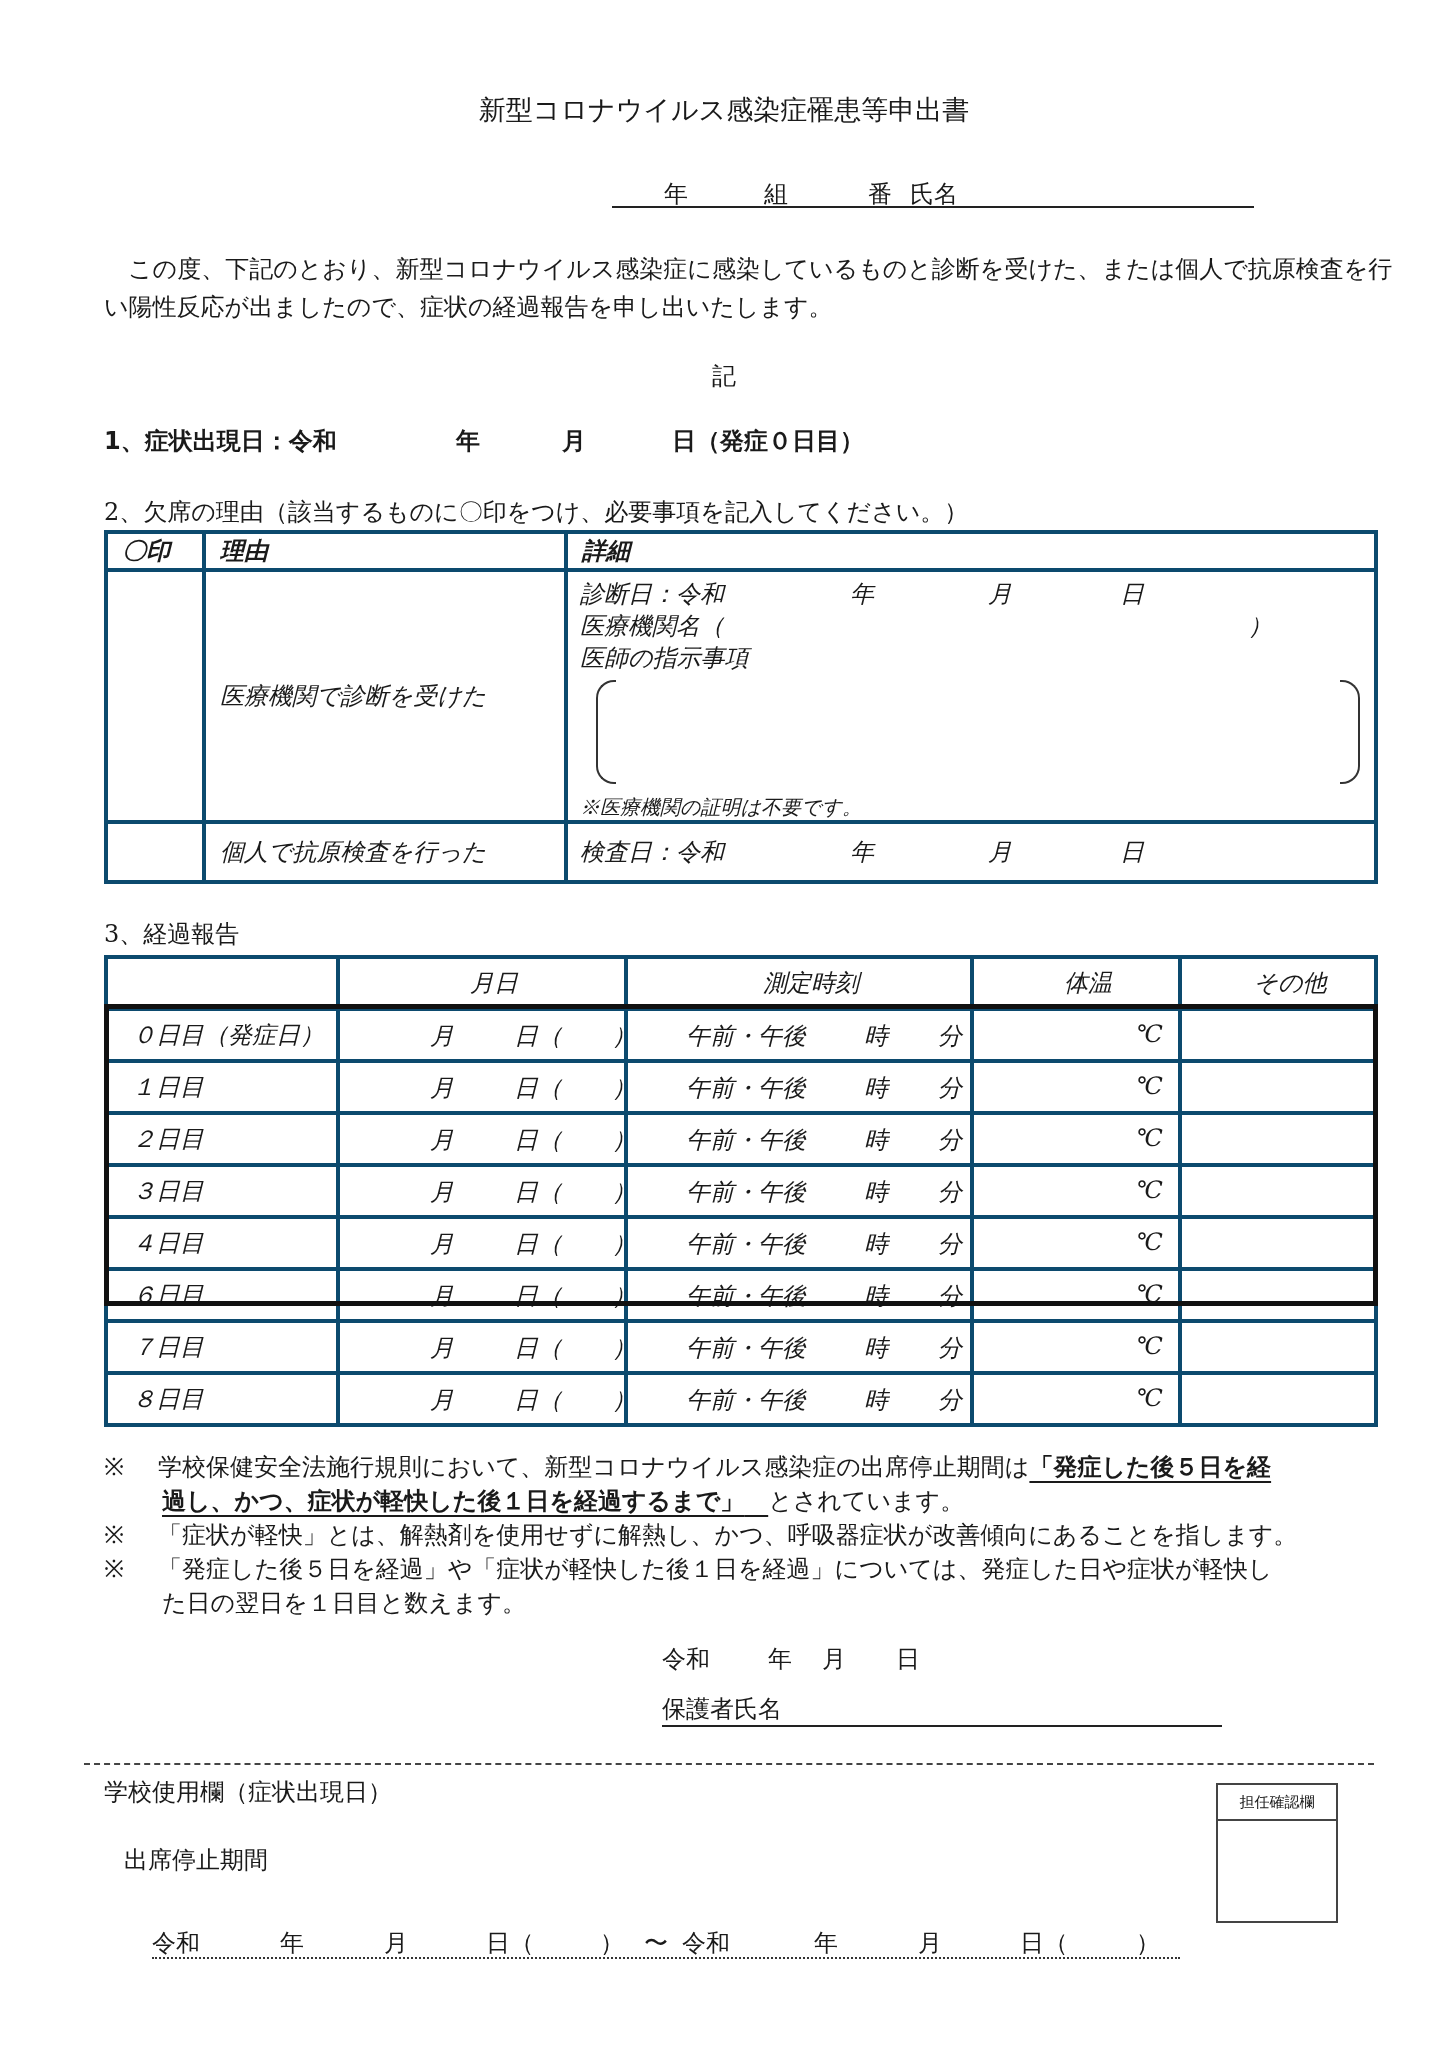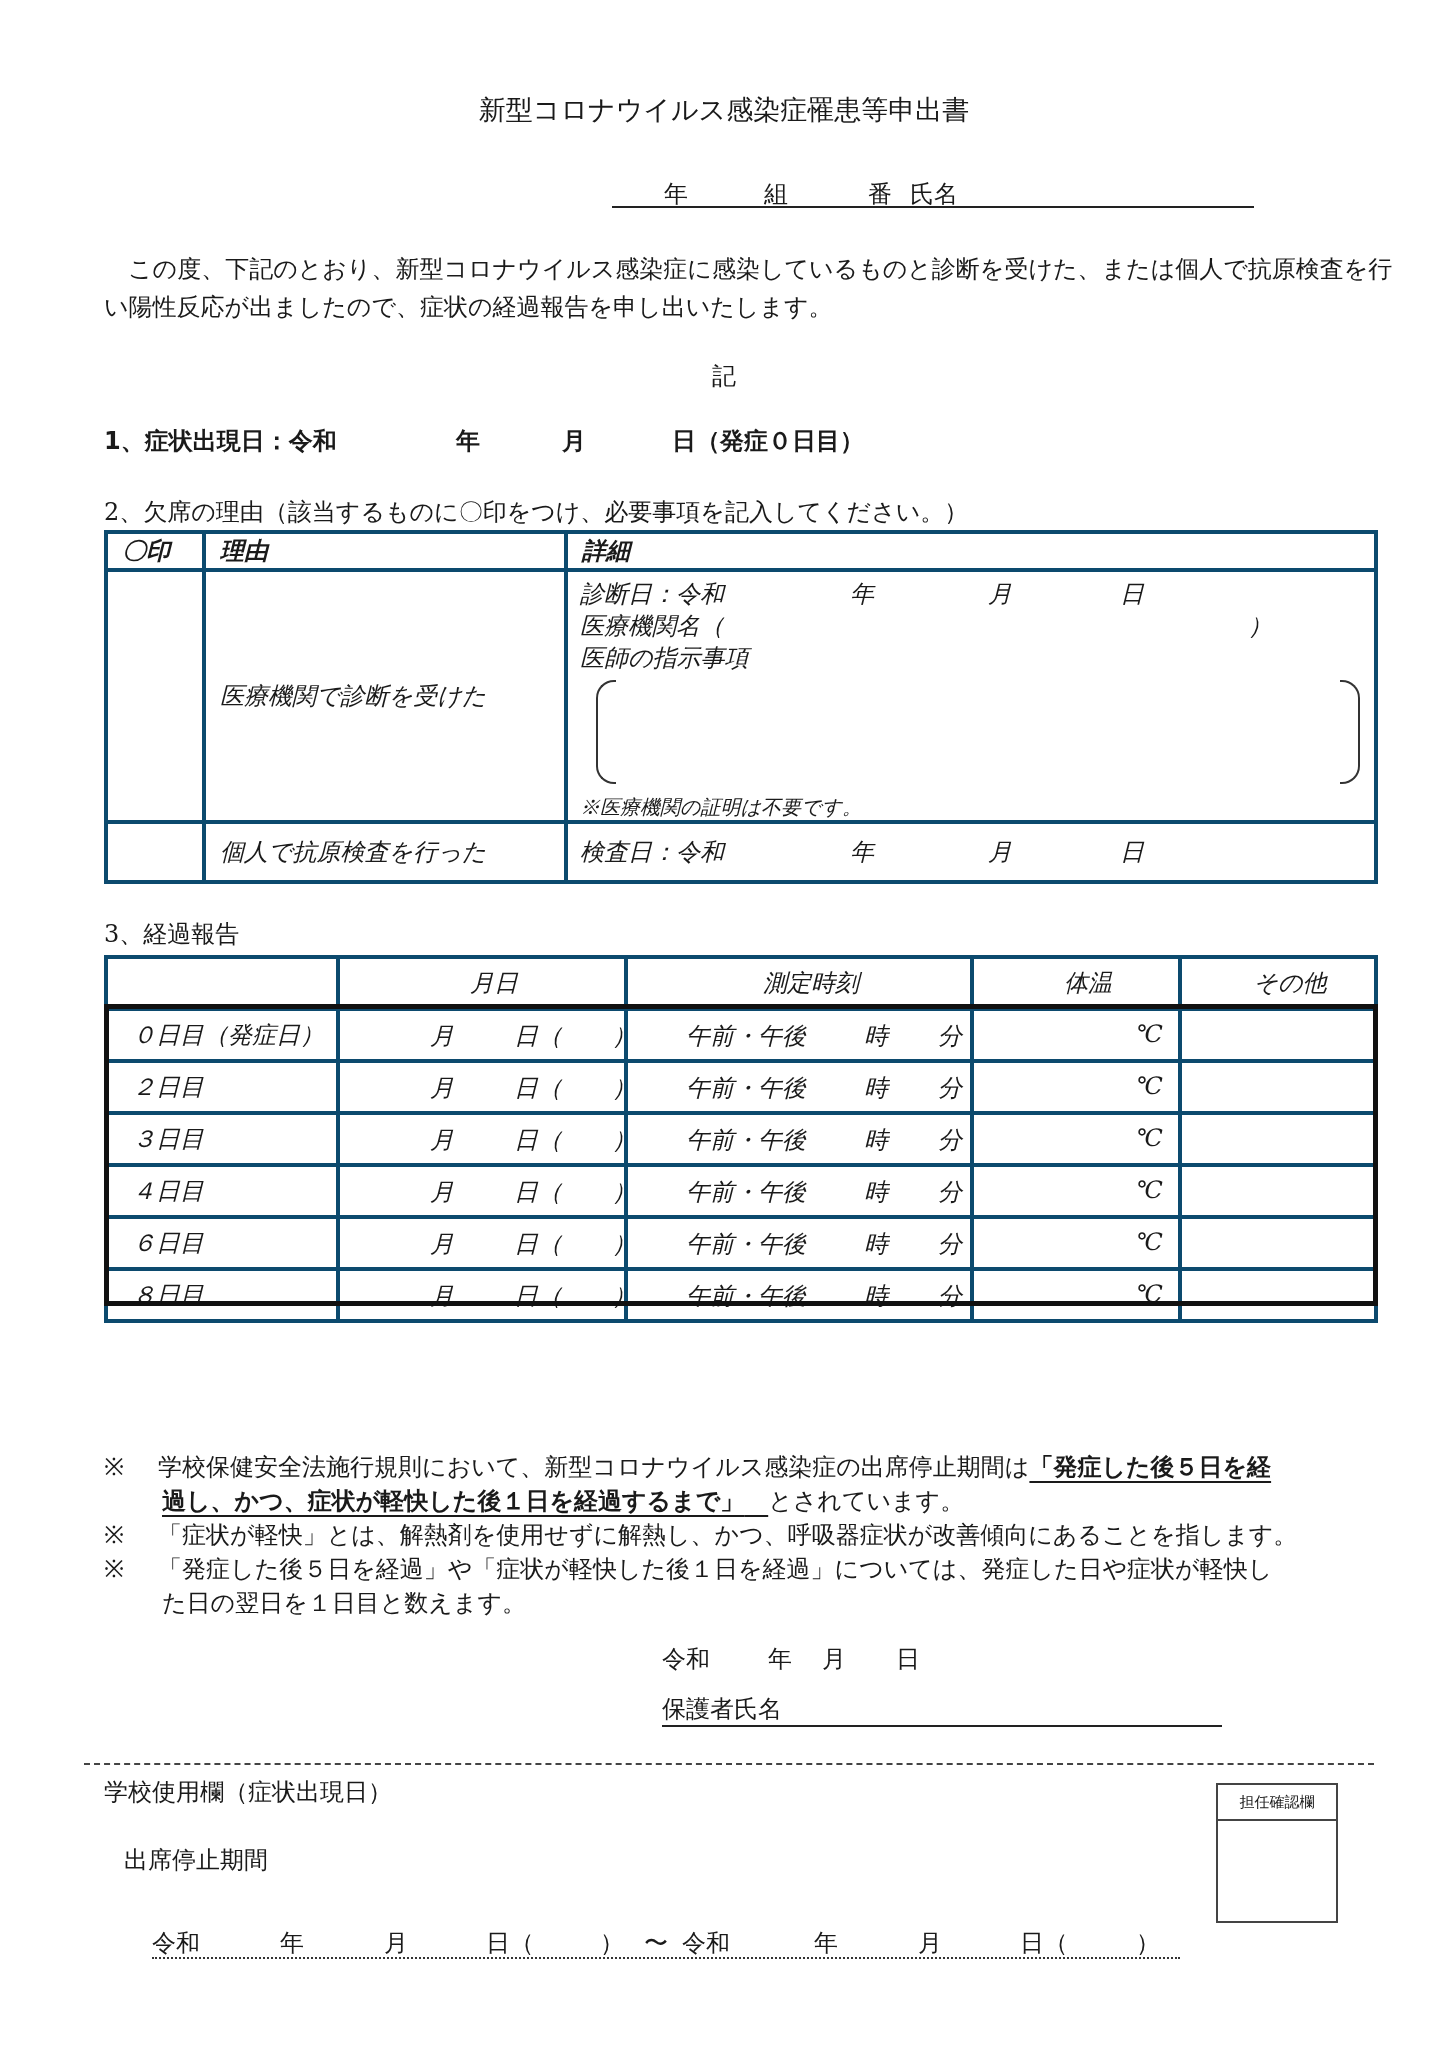--- a/index.html
+++ b/index.html
@@ -162,20 +162,43 @@
           </div>
         </td>
         <td>
           <div class="fill-line">
             <span style="left:138px">℃</span>
           </div>
         </td>
         <td></td>
       </tr>
       <tr>
+        <td class="cell-pad">１日目</td>
+        <td>
+          <div class="fill-line">
+            <span style="left:66px">月</span>
+            <span style="left:150px">日（</span>
+            <span style="left:248px">）</span>
+          </div>
+        </td>
+        <td>
+          <div class="fill-line">
+            <span style="left:34px">午前・午後</span>
+            <span style="left:212px">時</span>
+            <span style="left:286px">分</span>
+          </div>
+        </td>
+        <td>
+          <div class="fill-line">
+            <span style="left:138px">℃</span>
+          </div>
+        </td>
+        <td></td>
+      </tr>
+      <tr>
         <td class="cell-pad">２日目</td>
         <td>
           <div class="fill-line">
             <span style="left:66px">月</span>
             <span style="left:150px">日（</span>
             <span style="left:248px">）</span>
           </div>
         </td>
         <td>
           <div class="fill-line">
@@ -232,20 +255,43 @@
         </td>
         <td>
           <div class="fill-line">
             <span style="left:138px">℃</span>
           </div>
         </td>
         <td></td>
       </tr>
       <tr>
         <td class="cell-pad">６日目</td>
+        <td>
+          <div class="fill-line">
+            <span style="left:66px">月</span>
+            <span style="left:150px">日（</span>
+            <span style="left:248px">）</span>
+          </div>
+        </td>
+        <td>
+          <div class="fill-line">
+            <span style="left:34px">午前・午後</span>
+            <span style="left:212px">時</span>
+            <span style="left:286px">分</span>
+          </div>
+        </td>
+        <td>
+          <div class="fill-line">
+            <span style="left:138px">℃</span>
+          </div>
+        </td>
+        <td></td>
+      </tr>
+      <tr>
+        <td class="cell-pad">７日目</td>
         <td>
           <div class="fill-line">
             <span style="left:66px">月</span>
             <span style="left:150px">日（</span>
             <span style="left:248px">）</span>
           </div>
         </td>
         <td>
           <div class="fill-line">
             <span style="left:34px">午前・午後</span>

